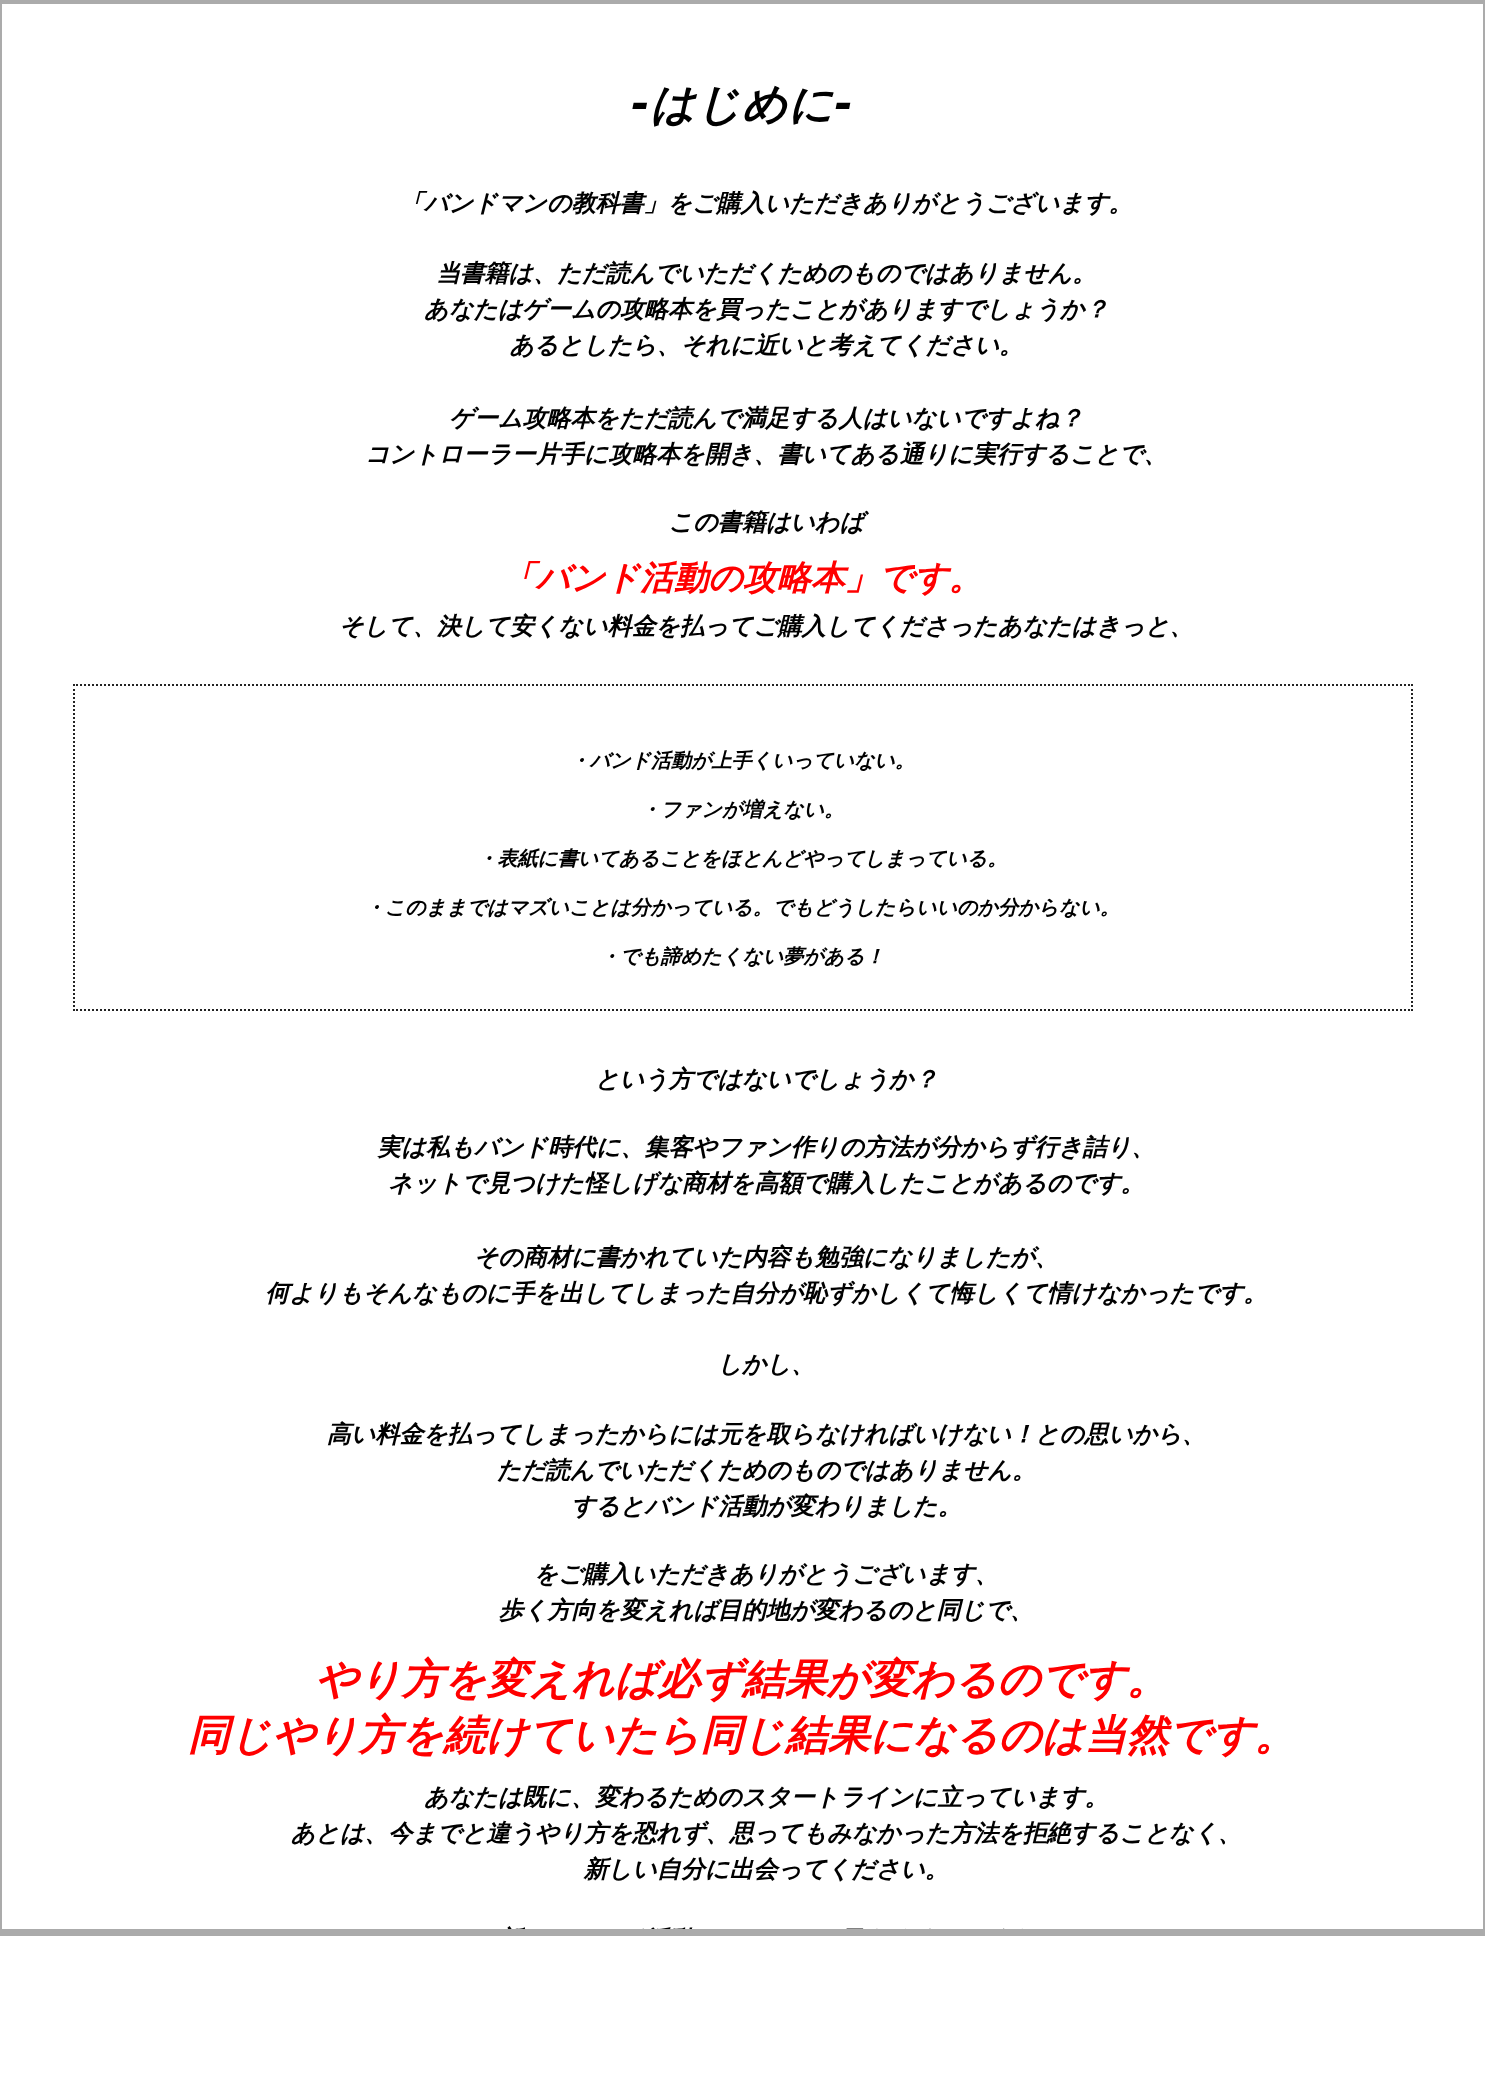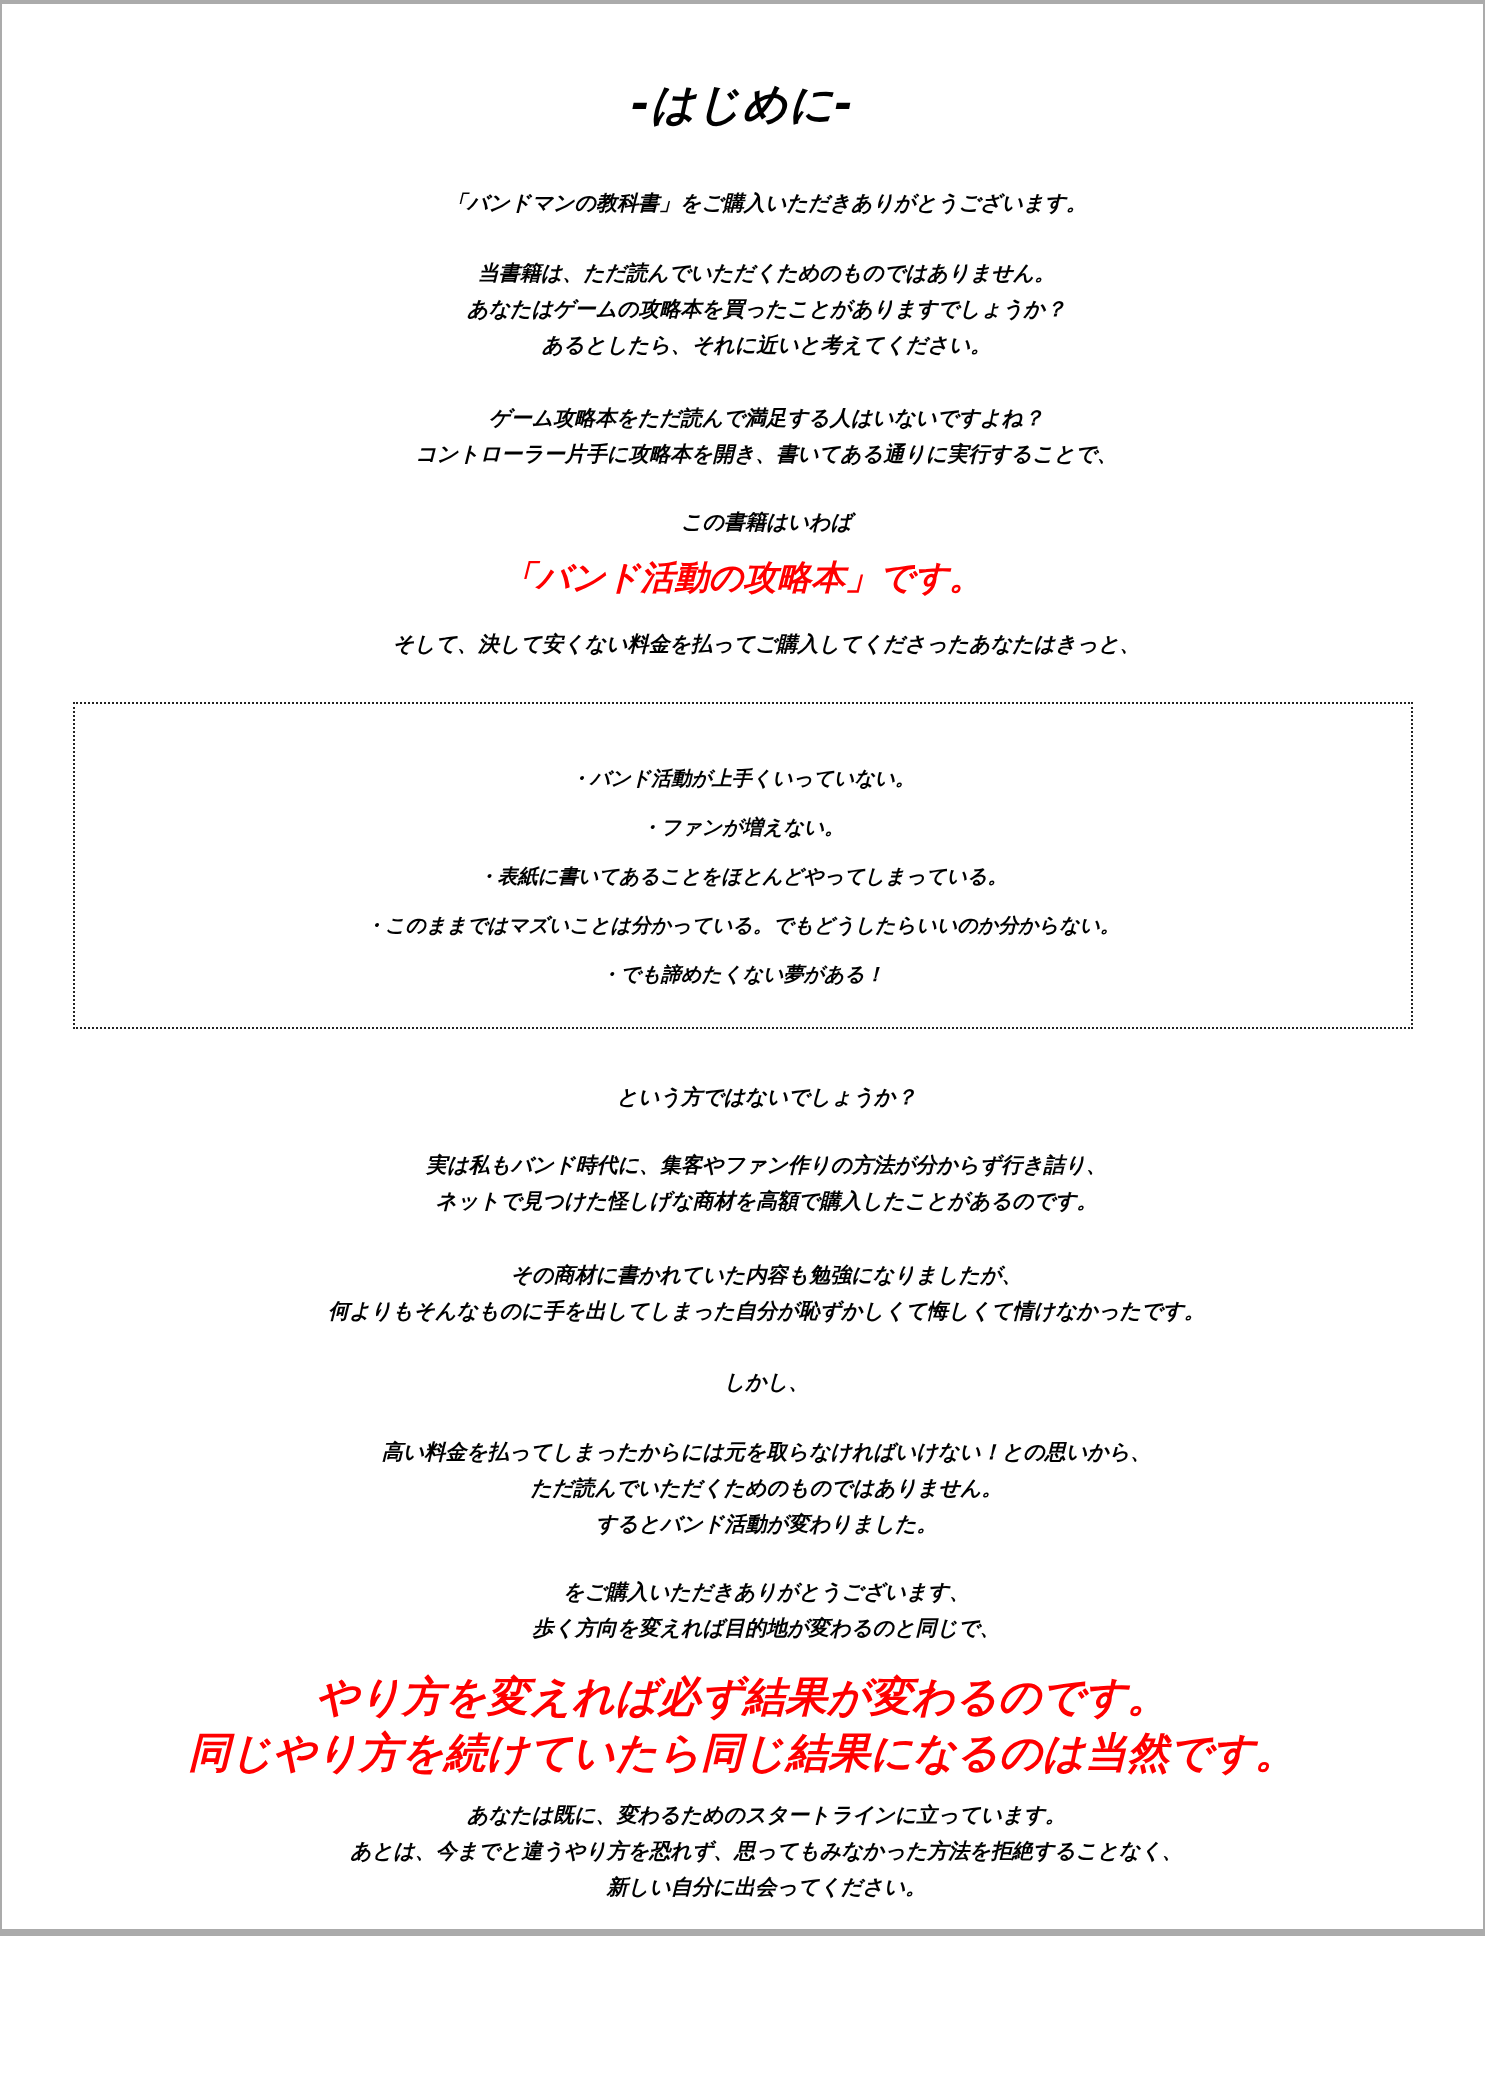--- a/index.html
+++ b/index.html
@@ -21,21 +21,21 @@
     box-sizing:border-box;
     border-left:2px solid var(--edge);
     border-right:2px solid var(--edge);
     font-style:italic;
   }
   .edge{position:absolute;left:0;right:0;background:var(--edge);}
   .edge.top{top:0;height:4px;}
   .edge.bottom{bottom:0;height:7px;}
   .content{padding-top:78px;text-align:center;}
   .doc-title{margin:0;font-size:44px;line-height:52px;letter-spacing:1px;}
-  .para{font-size:21px;line-height:36px;padding-left:48px;}
+  .para{font-size:24px;line-height:36px;padding-left:48px;}
   .para .line{white-space:nowrap;}
   .red-medium{color:var(--red);font-size:34px;line-height:46px;}
   .red-large{color:var(--red);font-size:42px;line-height:56px;}
   .highlight-box{
     box-sizing:border-box;
     width:1340px;
     margin:40px auto 0;
     border:2px dotted #222222;
     padding:50px 10px 28px;
     font-size:20px;line-height:49px;
@@ -73,21 +73,21 @@
     </div>
 
     <div class="para" style="margin-top:32px">
       <div class="line">この書籍はいわば</div>
     </div>
 
     <div class="red-medium" style="margin-top:14px">
       <div class="line">「バンド活動の攻略本」です。</div>
     </div>
 
-    <div class="para" style="margin-top:26px">
+    <div class="para" style="margin-top:8px">
       <div class="line">そして、決して安くない料金を払ってご購入してくださったあなたはきっと、</div>
     </div>
 
     <div class="highlight-box">
       <div class="line">・バンド活動が上手くいっていない。</div>
       <div class="line">・ファンが増えない。</div>
       <div class="line">・表紙に書いてあることをほとんどやってしまっている。</div>
       <div class="line">・このままではマズいことは分かっている。でもどうしたらいいのか分からない。</div>
       <div class="line">・でも諦めたくない夢がある！</div>
     </div>

